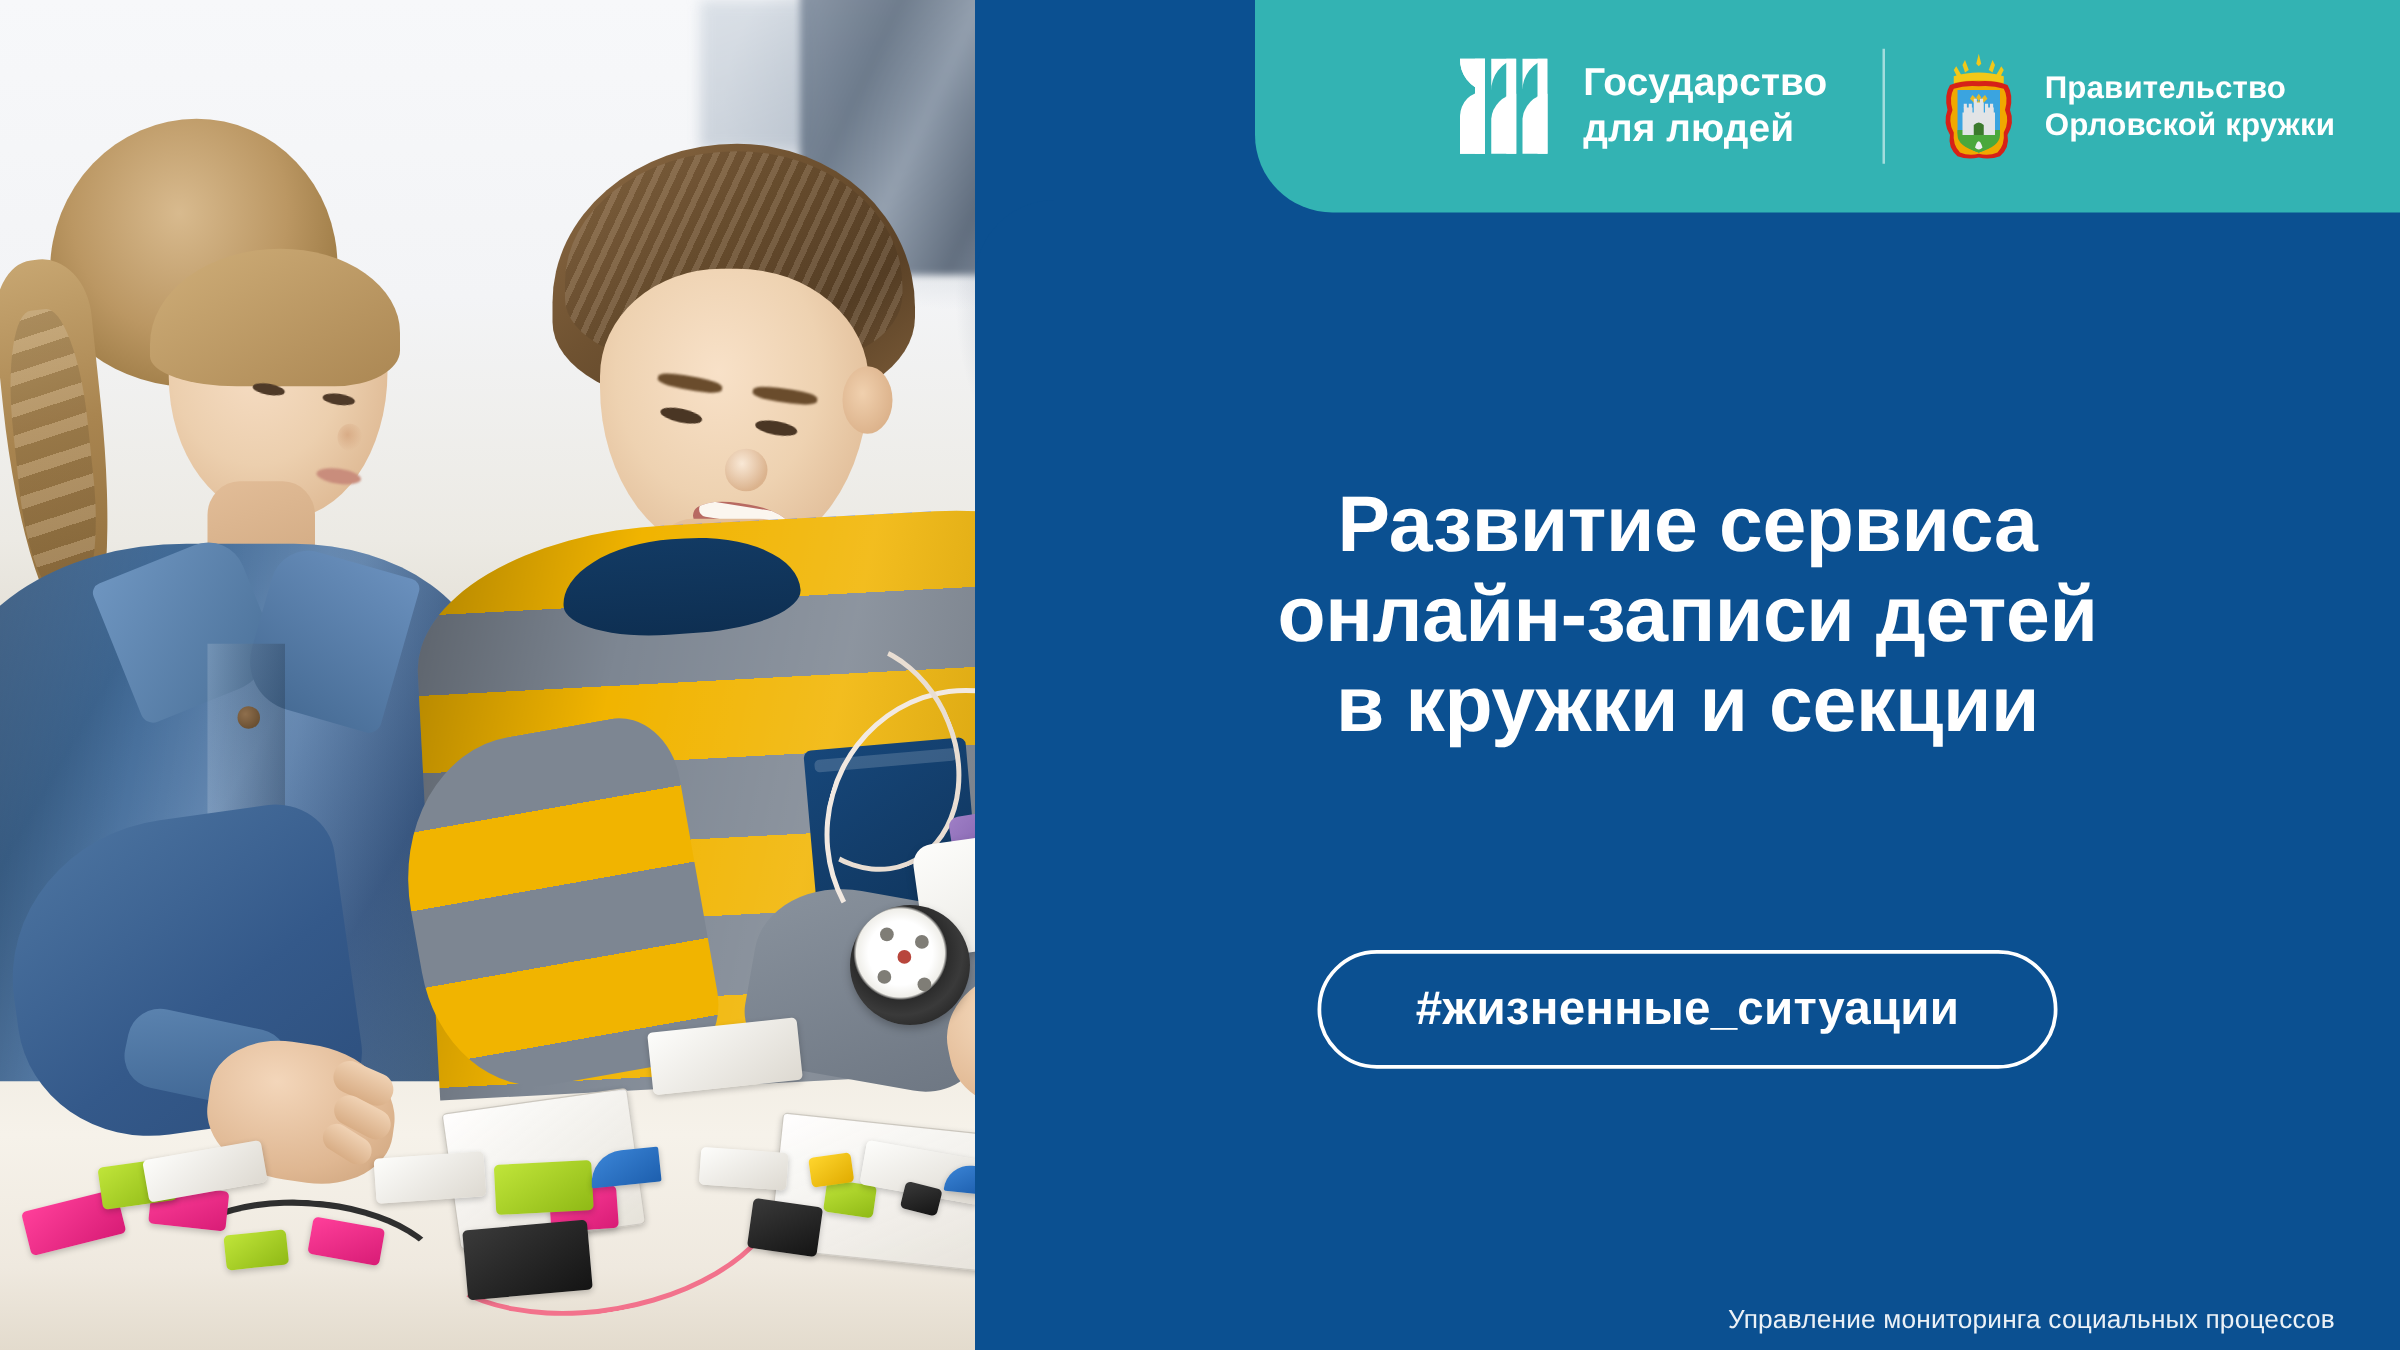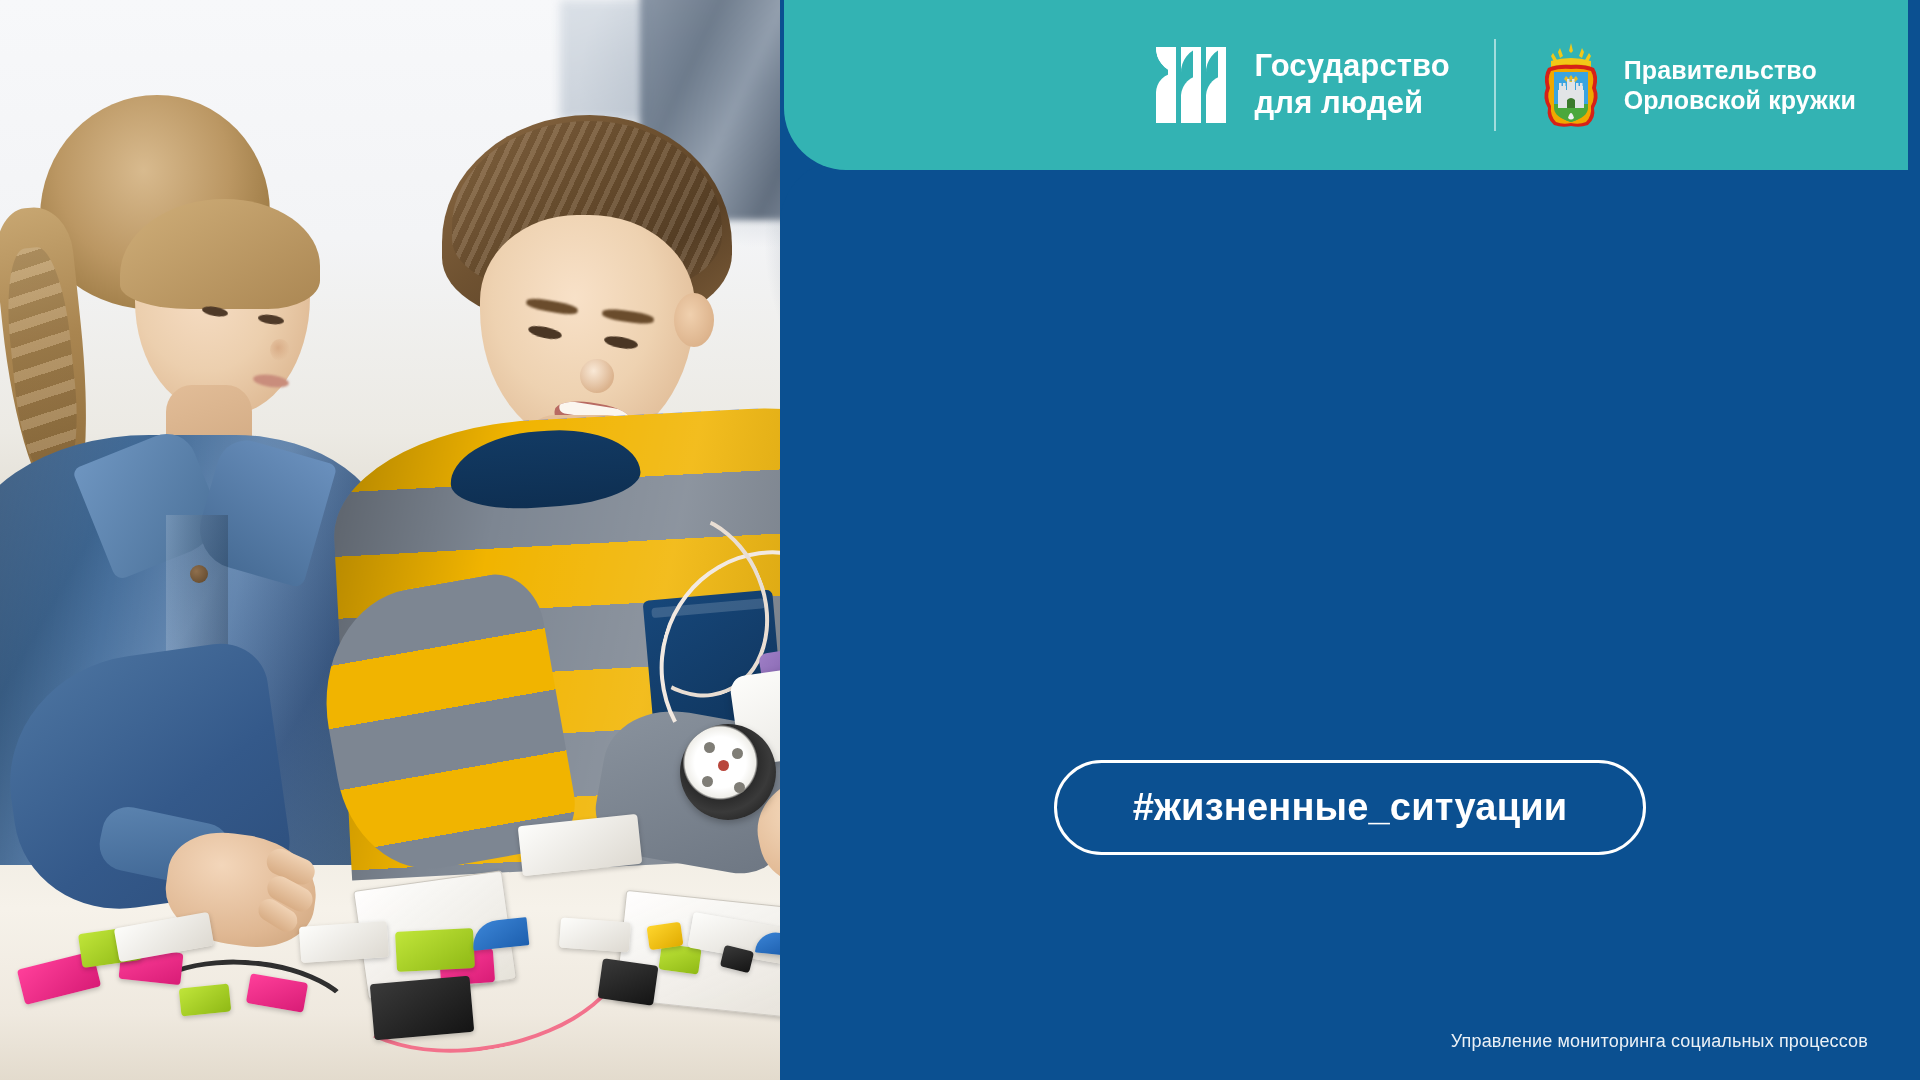--- a/index.html
+++ b/index.html
@@ -341,21 +341,21 @@
     position:absolute; border:4px solid #f2728c; border-radius:50%;
     border-color:transparent transparent #f2728c transparent;
   }
 
   
   .right {
     position:absolute; right:0; top:0; width:1140px; height:1080px;
   }
   
   .teal {
-    position:absolute; right:12px; top:0; width:1124px; height:170px;
+    position:absolute; right:0; top:0; width:916px; height:170px;
     background:var(--teal, #33b3b3);
     border-bottom-left-radius:62px;
     z-index:3;
   }
   .teal-inner {
     position:absolute; inset:0;
     display:flex; align-items:center; justify-content:flex-end;
     gap:0; padding-right:52px;
   }
   .logo-block { display:flex; align-items:center; gap:26px; }
@@ -410,23 +410,23 @@
     border:3px solid #ffffff;
     border-radius:48px;
     color:#ffffff;
     font-size:38px;
     font-weight:700;
     letter-spacing:.2px;
     padding:0 48px;
     background:transparent;
   }
   .footer-note {
-    position:absolute; right:52px; bottom:28px;
+    position:absolute; right:52px; bottom:12px;
     color:rgba(255,255,255,.92);
-    font-size:18px;
+    font-size:21px;
     font-weight:400;
     letter-spacing:.15px;
   }
 </style>
 </head>
 <body>
 
 <div class="canvas">
 
   <div class="photo">
@@ -548,20 +548,23 @@
       <div class="bit pink" style="left:854px;top:944px;width:34px;height:24px;transform:rotate(10deg)"></div>
     </div>
   </div>
 
   <div class="right">
 
     <div class="blue-fill"></div>
 
     <div class="blue">
 
+      <div class="headline">Развитие сервиса
+онлайн-записи детей
+в кружки и секции</div>
 
       <div class="hashtag-wrap">
         <div class="hashtag">#жизненные_ситуации</div>
       </div>
 
       <div class="footer-note">Управление мониторинга социальных процессов</div>
     </div>
 
     <div class="teal">
       <div class="teal-inner">

